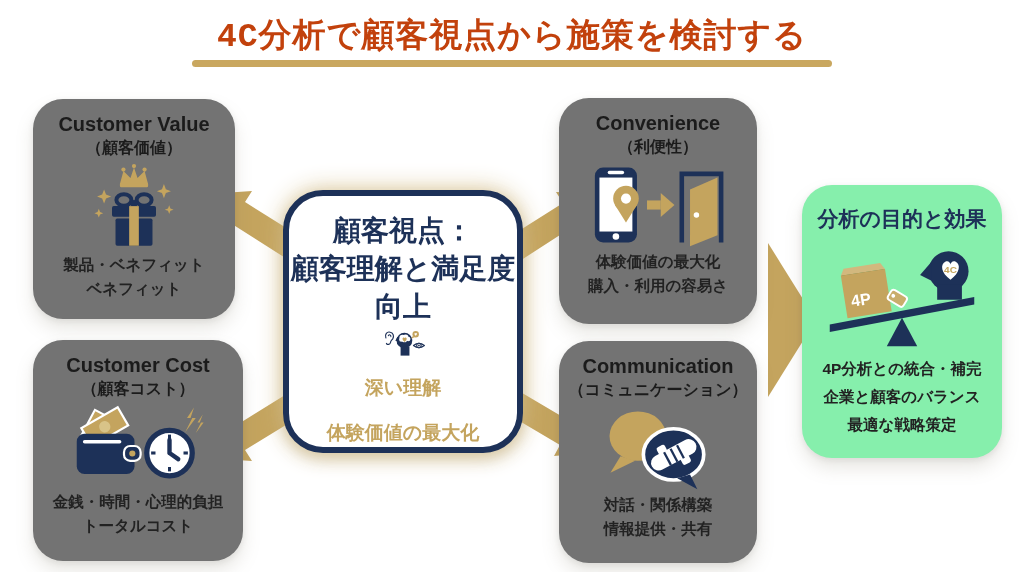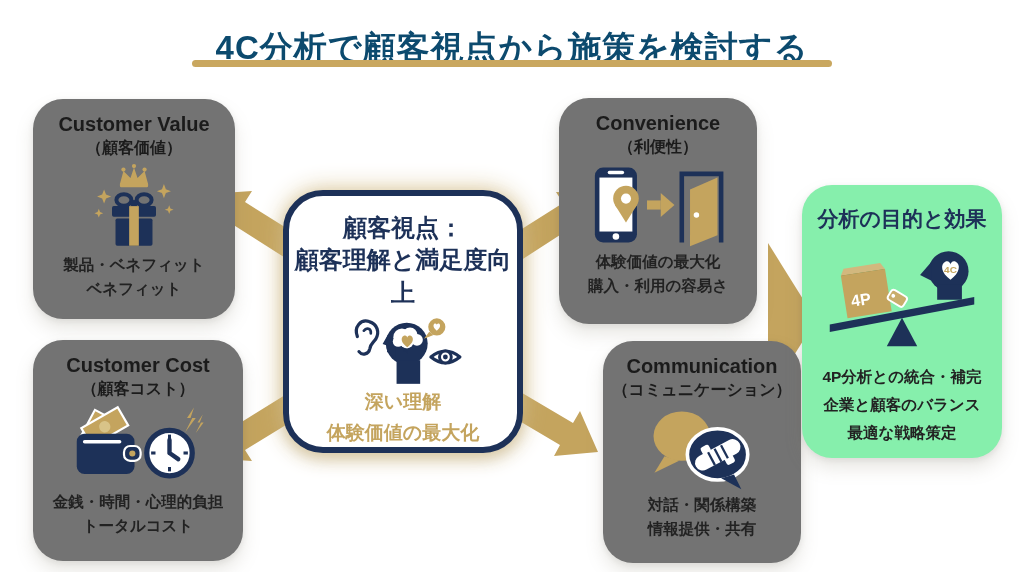--- a/index.html
+++ b/index.html
@@ -1,57 +1,57 @@
 <!DOCTYPE html>
 <html><head>
 <meta charset="utf-8">
 <style>
   html,body{margin:0;padding:0;background:#ffffff;}
   body{font-family:"Liberation Sans","DejaVu Sans",sans-serif;}
   .canvas{position:relative;width:1024px;height:572px;background:#ffffff;overflow:hidden;margin:0 auto;}
 
   
-  .page-title{position:absolute;top:26px;left:0;width:100%;text-align:center;
-    font-size:33px;font-weight:800;color:#0c4a6e;letter-spacing:1px;}
+  .page-title{position:absolute;top:13px;left:0;width:100%;text-align:center;
+    font-size:33px;font-weight:800;color:#c2410c;letter-spacing:1px;font-family:Liberation Mono, monospace;}
   .title-underline{position:absolute;left:192px;top:60px;width:640px;height:7px;
     border-radius:4px;background:#c9a75f;}
 
   
   .arrows{position:absolute;left:0;top:0;width:1024px;height:572px;}
 
   
   .card{position:absolute;background:#737373;border-radius:30px;
     box-shadow:0 10px 18px rgba(130,120,100,0.18),0 2px 6px rgba(0,0,0,0.08);
     display:flex;flex-direction:column;align-items:center;text-align:center;}
   .card-cv{left:33px;top:99px;width:202px;height:207px;padding-top:13px;}
   .card-conv{left:559px;top:98px;width:198px;height:213px;padding-top:13px;}
   .card-cc{left:33px;top:340px;width:210px;height:208px;padding-top:13px;}
-  .card-comm{left:559px;top:341px;width:198px;height:209px;padding-top:13px;margin-left:44px;}
+  .card-comm{left:559px;top:341px;width:198px;height:209px;padding-top:13px;}
 
   .card-en{font-size:20px;font-weight:800;color:#1b1b1b;line-height:1.25;}
   .card-ja{font-size:16px;font-weight:800;color:#1b1b1b;line-height:1.35;}
   .card-line{font-size:15.5px;font-weight:700;color:#222222;line-height:1.55;}
   .card-icon{margin:4px 0 2px 0;}
 
   
   .center-card{position:absolute;left:283px;top:190px;width:240px;height:263px;
     background:#ffffff;border:6px solid #1d3158;border-radius:40px;
     box-shadow:0 0 24px rgba(214,192,140,0.95),0 6px 14px rgba(160,140,95,0.35);
     display:flex;flex-direction:column;align-items:center;text-align:center;padding-top:16px;box-sizing:border-box;}
-  .center-heading{font-size:24px;font-weight:800;color:#1d3158;line-height:1.35;}
-  .center-caption{font-size:19px;font-weight:800;color:#c4a45e;line-height:1.5;margin-top:2px;}
+  .center-heading{font-size:28px;font-weight:800;color:#1d3158;line-height:1.35;}
+  .center-caption{font-size:19px;font-weight:800;color:#c4a45e;line-height:1.5;margin-top:16px;}
 
   
   .outcome-card{position:absolute;left:802px;top:185px;width:200px;height:273px;
     background:#86efac;border-radius:30px;
     box-shadow:0 10px 18px rgba(130,120,100,0.18),0 2px 6px rgba(0,0,0,0.08);
     display:flex;flex-direction:column;align-items:center;text-align:center;padding-top:20px;box-sizing:border-box;}
   .outcome-title{font-size:21px;font-weight:800;color:#1d3158;}
   .outcome-line{font-size:15.5px;font-weight:700;color:#222222;line-height:1.8;}
-  .outcome-lines{margin-top:8px;}
+  .outcome-lines{margin-top:0;}
 </style>
 </head>
 <body>
 
 <div class="canvas">
 
   <div class="page-title">4C分析で顧客視点から施策を検討する</div>
   <div class="title-underline"></div>
 
   <svg class="arrows" viewBox="0 0 1024 572">

